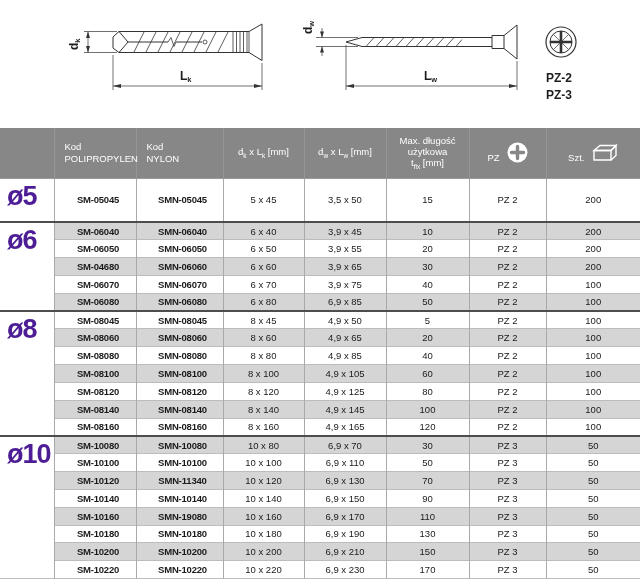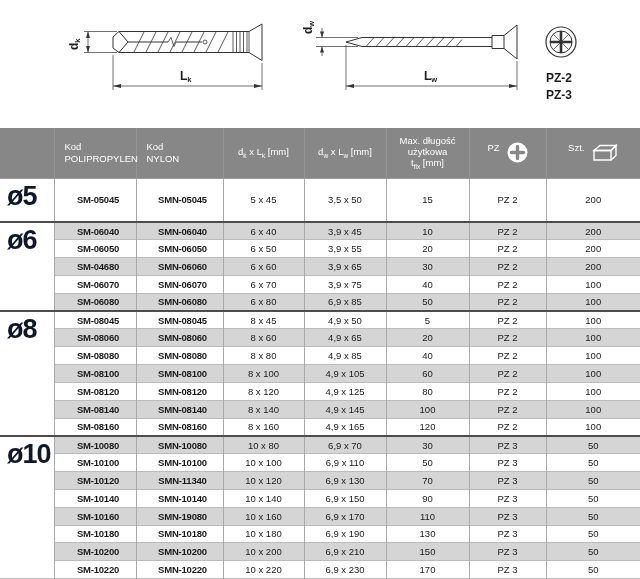--- a/index.html
+++ b/index.html
@@ -22,34 +22,34 @@
   thead th {
     background:#878787; color:#fff; font-weight:normal;
     font-size:9.5px; line-height:1.2; vertical-align:middle;
     border-left:1px solid #959595; border-bottom:1px solid #9a9a9a;
     padding:2px 4px;
   }
   thead th.h-dia { border-left:none; }
   thead th.h-code { text-align:left; padding-left:10px; }
   thead th.h-num { text-align:center; }
   thead sub { font-size:6.5px; }
-  .h-icon-wrap { display:inline-flex; align-items:flex-start; gap:7px; justify-content:center; }
+  .h-icon-wrap { display:inline-flex; align-items:flex-end; gap:7px; justify-content:center; }
 
   tbody tr { height:14px; }
   tbody tr.tall { height:31px; }
   tbody td {
     font-size:9.5px; color:#1a1a1a; vertical-align:middle;
     border-left:1px solid #a9a9a9; border-top:1px solid #bcbcbc;
     padding:0 4px; background:#fff;
   }
   tbody tr.alt td { background:#d5d5d5; }
   tbody td.dia-cell {
     background:#fff !important; border-left:none; vertical-align:top;
     font-weight:bold; font-size:27px; letter-spacing:-1px;
-    padding:2px 0 0 7px; color:#0f172a;
+    padding:2px 0 0 7px; color:#4c1d95;
   }
   tbody tr.group-start td { border-top:2px solid #4d4d4d; }
   tbody td.c-code { text-align:center; font-weight:bold; padding-left:10px; letter-spacing:-0.2px; }
   tbody td.c-num { text-align:center; }
   table.spec { border-bottom:1px solid #bcbcbc; }
 </style>
 </head>
 <body>
 
 <div class="page">

